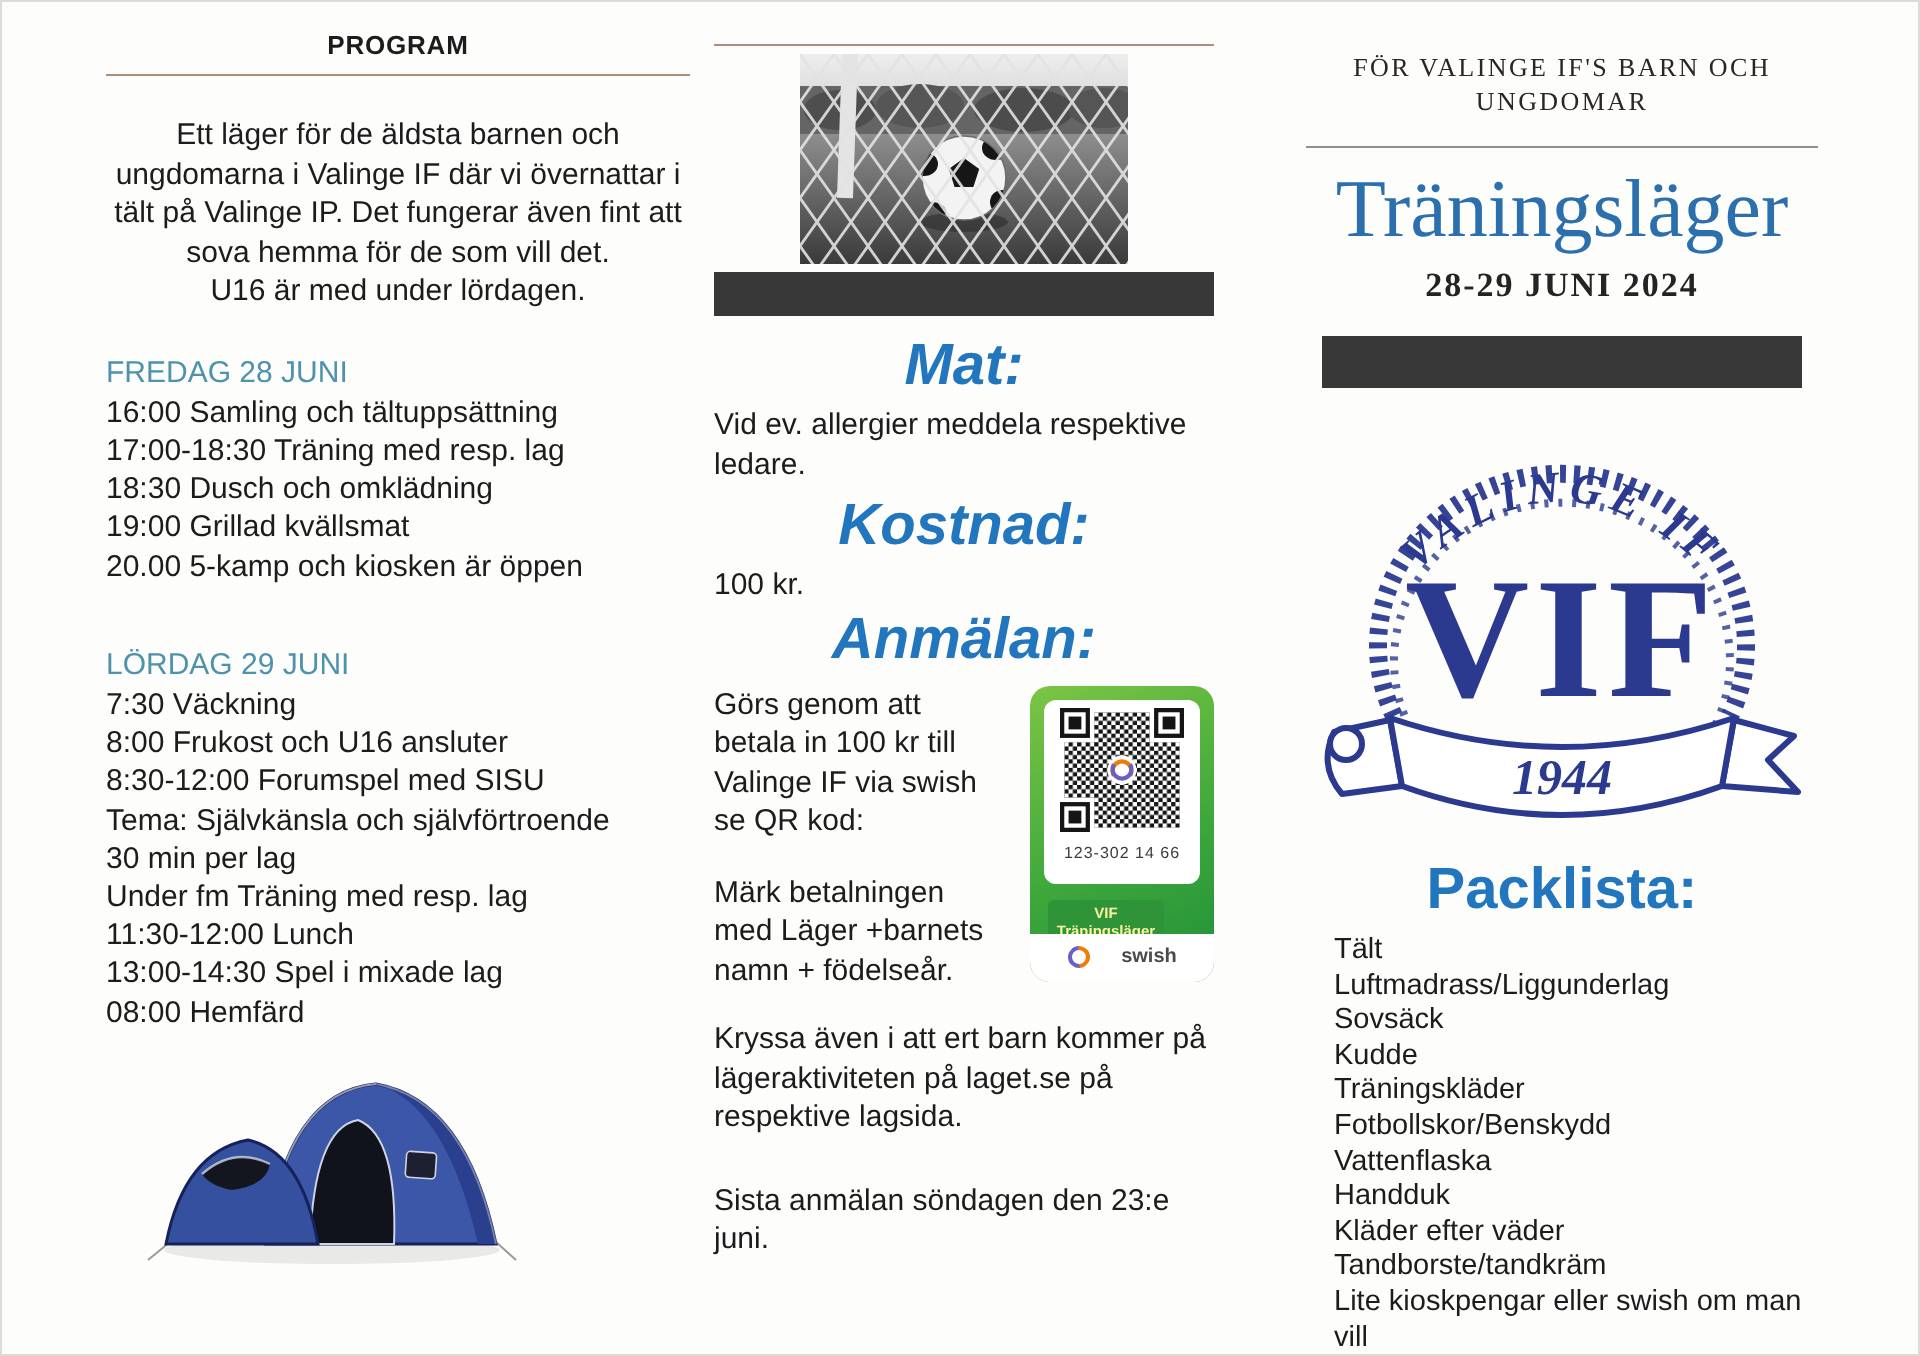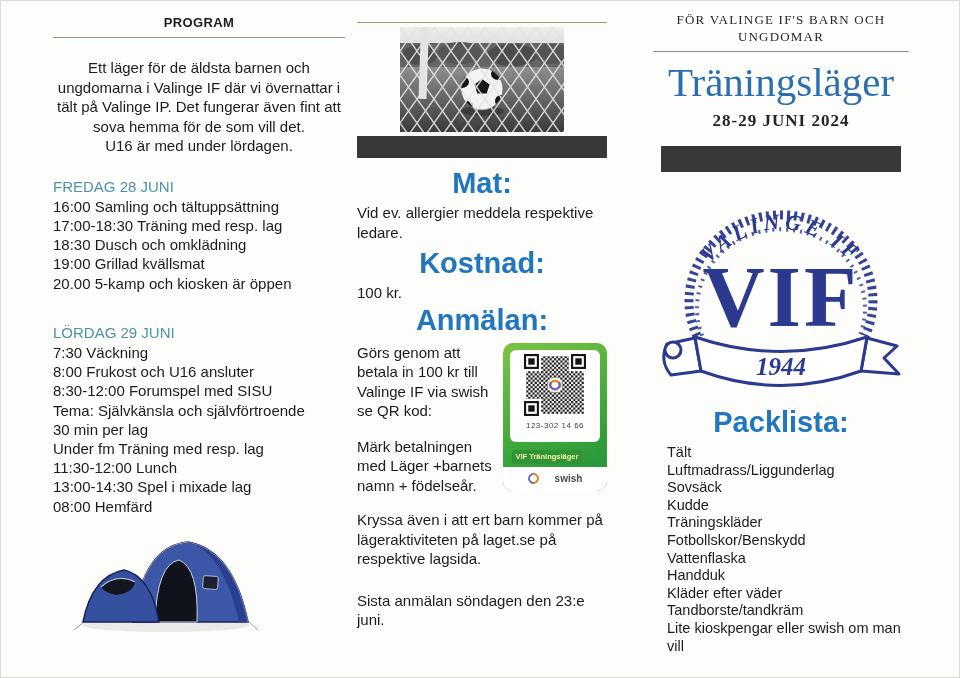--- a/index.html
+++ b/index.html
@@ -17,41 +17,41 @@
   .rule{border-bottom:1px solid var(--rule);margin-top:7px;}
   .rule-r{border-bottom:1px solid var(--rule2);margin-top:6px;}
   .intro{margin-top:20px;text-align:center;font-size:15px;line-height:19.5px;}
   .day-block{margin-top:21px;font-size:15px;line-height:19.2px;}
   .day-block.sat{margin-top:30px;}
   .day-title{color:var(--day);margin-bottom:1px;}
   .tent-wrap{margin-top:8px;padding-left:18px;}
   .photo{display:block;margin:4px auto 0;}
   .bar{background:var(--bar);height:22px;margin-top:4px;}
   .bar-r{background:var(--bar);height:26px;width:240px;margin:14px auto 0;}
-  .h-blue{color:var(--accent);font-size:29px;font-weight:600;text-align:center;line-height:34px;margin-top:8px;}
+  .h-blue{color:var(--accent);font-size:29px;font-weight:600;text-align:center;line-height:34px;margin-top:8px;font-style:italic;}
   .mid-body{font-size:15px;line-height:19.5px;margin-top:3px;}
   .anmalan-row{display:flex;margin-top:6px;gap:10px;}
   .anmalan-text{flex:1;font-size:15px;line-height:19.5px;}
   .anmalan-text p + p{margin-top:16px;}
   .note{font-size:15px;line-height:19.5px;margin-top:15px;}
   
-  .qr-card{width:104px;height:148px;border-radius:10px;position:relative;overflow:hidden;
+  .qr-card{width:92px;height:148px;border-radius:10px;position:relative;overflow:hidden;
     background:linear-gradient(155deg,#7cc544 0%,#3fa83c 55%,#1f8f39 100%);flex:0 0 auto;}
   .qr-panel{position:absolute;left:7px;top:7px;right:7px;height:92px;background:#fff;border-radius:6px;text-align:center;padding-top:4px;}
   .qr-num{font-size:8px;color:#3c3c3c;letter-spacing:.5px;margin-top:1px;}
   .qr-label{position:absolute;left:9px;right:25px;top:107px;background:#2f9337;border-radius:3px;
     color:#fbf3a0;font-size:7.5px;font-weight:700;text-align:center;padding:2.5px 0;}
   .qr-footer{position:absolute;left:0;right:0;bottom:0;height:24px;background:#fff;
     display:flex;align-items:center;justify-content:center;gap:16px;}
   .swish-swirl{width:11px;height:11px;border-radius:50%;border:2.5px solid;
     border-color:#f07b05 #f07b05 #6a5fc9 #6a5fc9;transform:rotate(40deg);display:inline-block;}
   .swish-word{font-size:10px;font-weight:700;color:#4a4a4a;}
   
   .serif{font-family:"Liberation Serif","DejaVu Serif",serif;}
-  .info-header{font-size:13px;line-height:17px;letter-spacing:1.2px;color:#2c2520;width:244px;margin:0 auto;}
+  .info-header{font-size:13px;line-height:17px;letter-spacing:1.2px;color:#2c2520;width:244px;margin:14px auto;}
   .big-title{font-size:41px;line-height:48px;color:var(--title-blue);margin-top:6px;font-weight:400;}
   .event-date{font-size:17px;line-height:22px;letter-spacing:1px;font-weight:600;color:#242424;margin-top:4px;}
   .logo-wrap{margin-top:2px;}
   .packlista-h{color:var(--accent);font-size:29px;font-weight:600;line-height:36px;}
   .packlista{list-style:none;text-align:left;margin:4px 0 0 14px;font-size:14.5px;line-height:17.6px;}
 </style>
 </head>
 <body>
 
 <div class="page">

